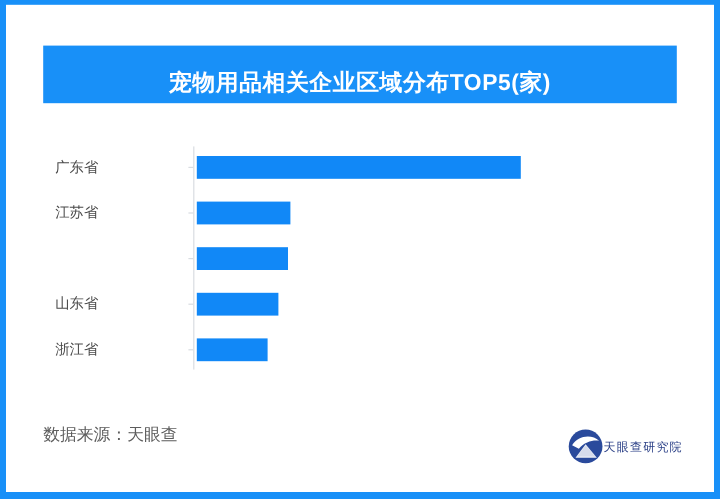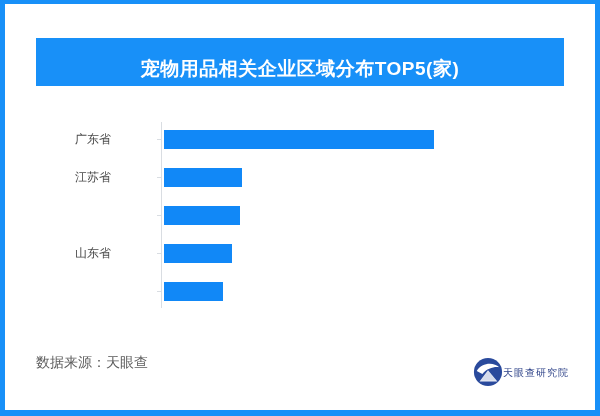--- a/index.html
+++ b/index.html
@@ -71,23 +71,23 @@
   .bar-row {
     position: absolute;
     left: 0;
     width: 100%;
     height: 38px;
     display: flex;
     align-items: center;
   }
   .bar-label {
     position: absolute;
-    left: 0;
+    left: 10px;
     width: 114px;
-    text-align: center;
+    text-align: left;
     font-size: 12px;
     color: #4a4a4a;
     white-space: nowrap;
   }
   .bar-tick {
     position: absolute;
     left: 121px;
     width: 4px;
     height: 1px;
     background: #d9dde2;
@@ -162,20 +162,21 @@
         <span class="bar-fill" style="width:76px"></span>
       </div>
 
       <div class="bar-row" style="top:114px">
         <span class="bar-label">山东省</span>
         <span class="bar-tick"></span>
         <span class="bar-fill" style="width:68px"></span>
       </div>
 
       <div class="bar-row" style="top:152px">
+        <span class="bar-label">浙江省</span>
         <span class="bar-tick"></span>
         <span class="bar-fill" style="width:59px"></span>
       </div>
     </div>
 
     <div id="source-note">数据来源：天眼查</div>
 
     <div id="brand-logo">
       <svg id="brand-mark" viewBox="0 0 64 64" xmlns="http://www.w3.org/2000/svg">
         <circle cx="32" cy="32" r="30" fill="#2a4a9c"></circle>

